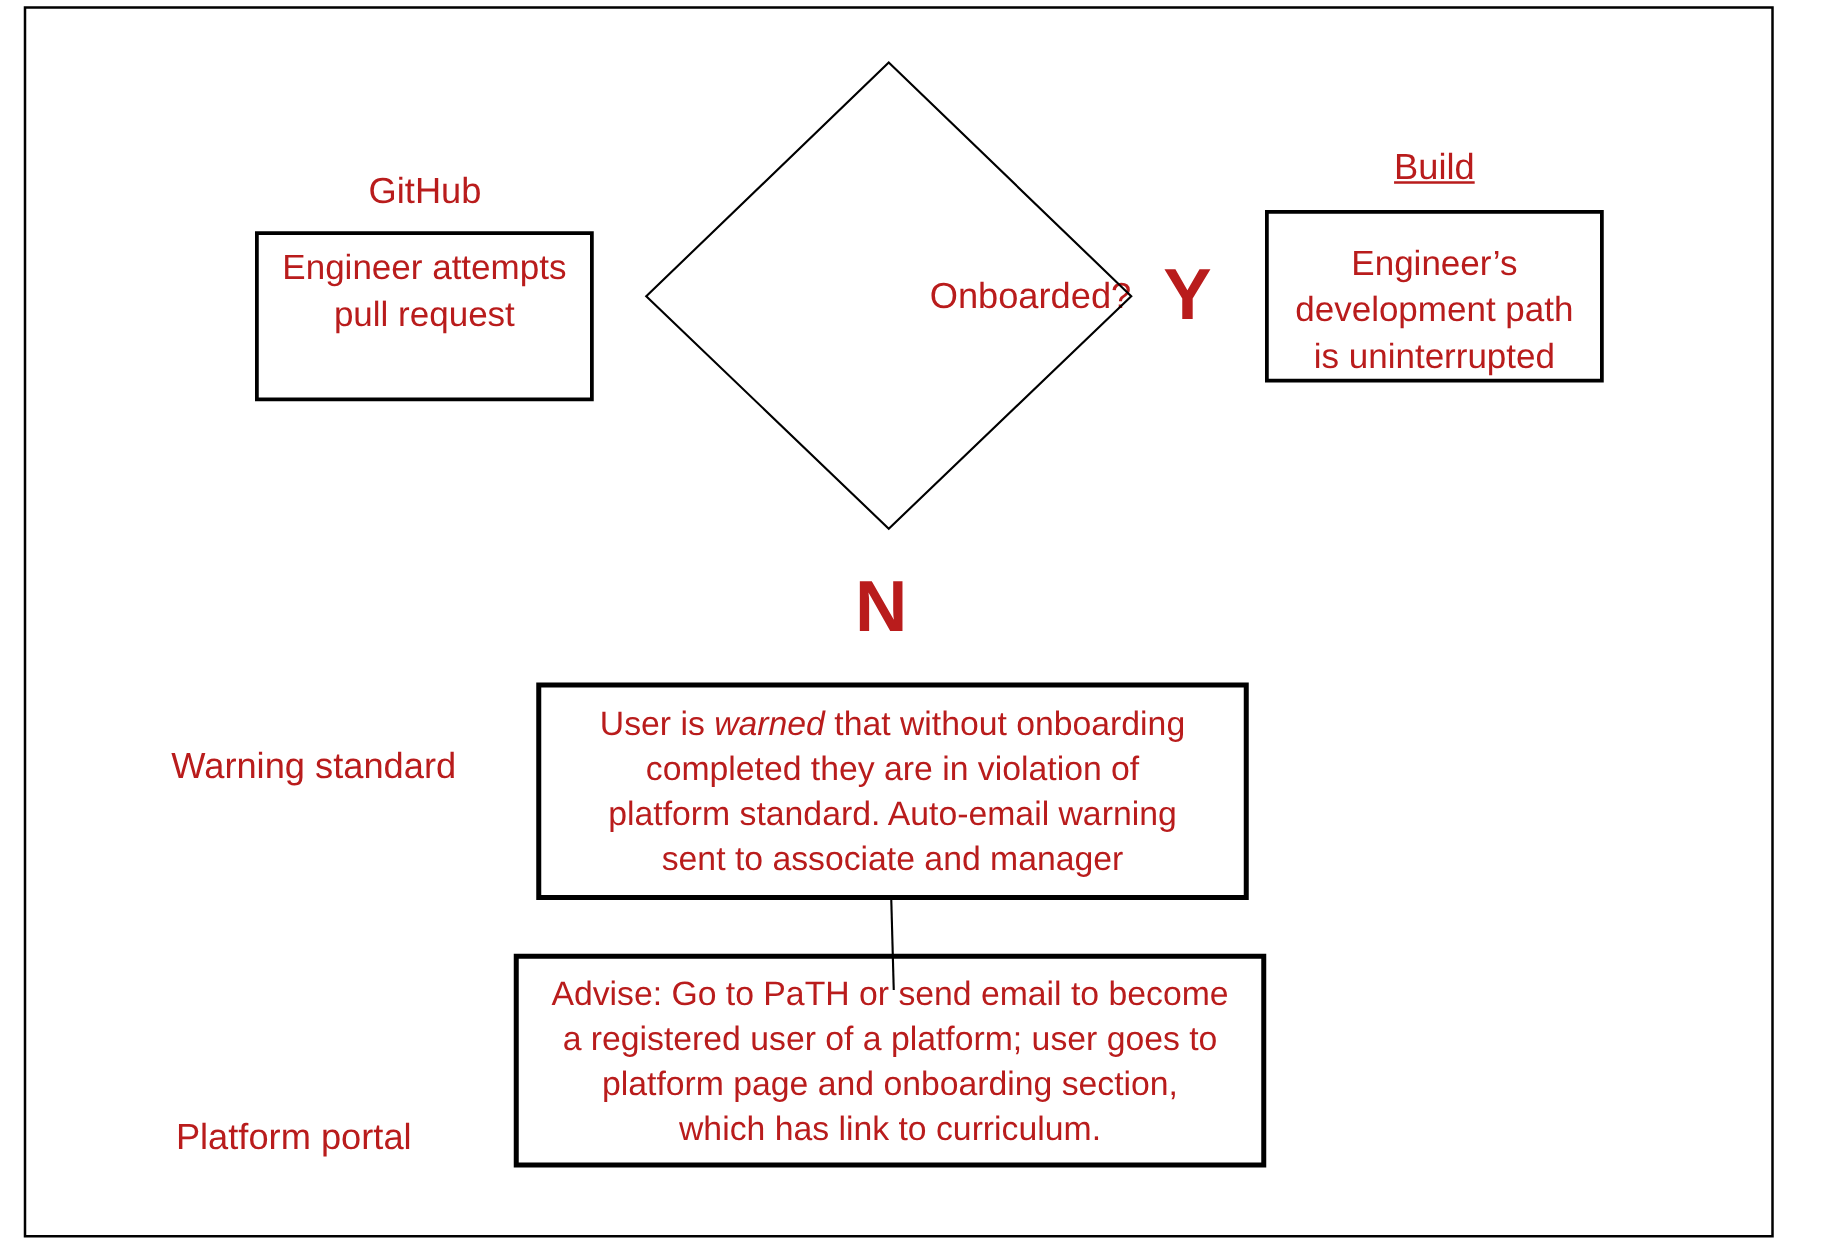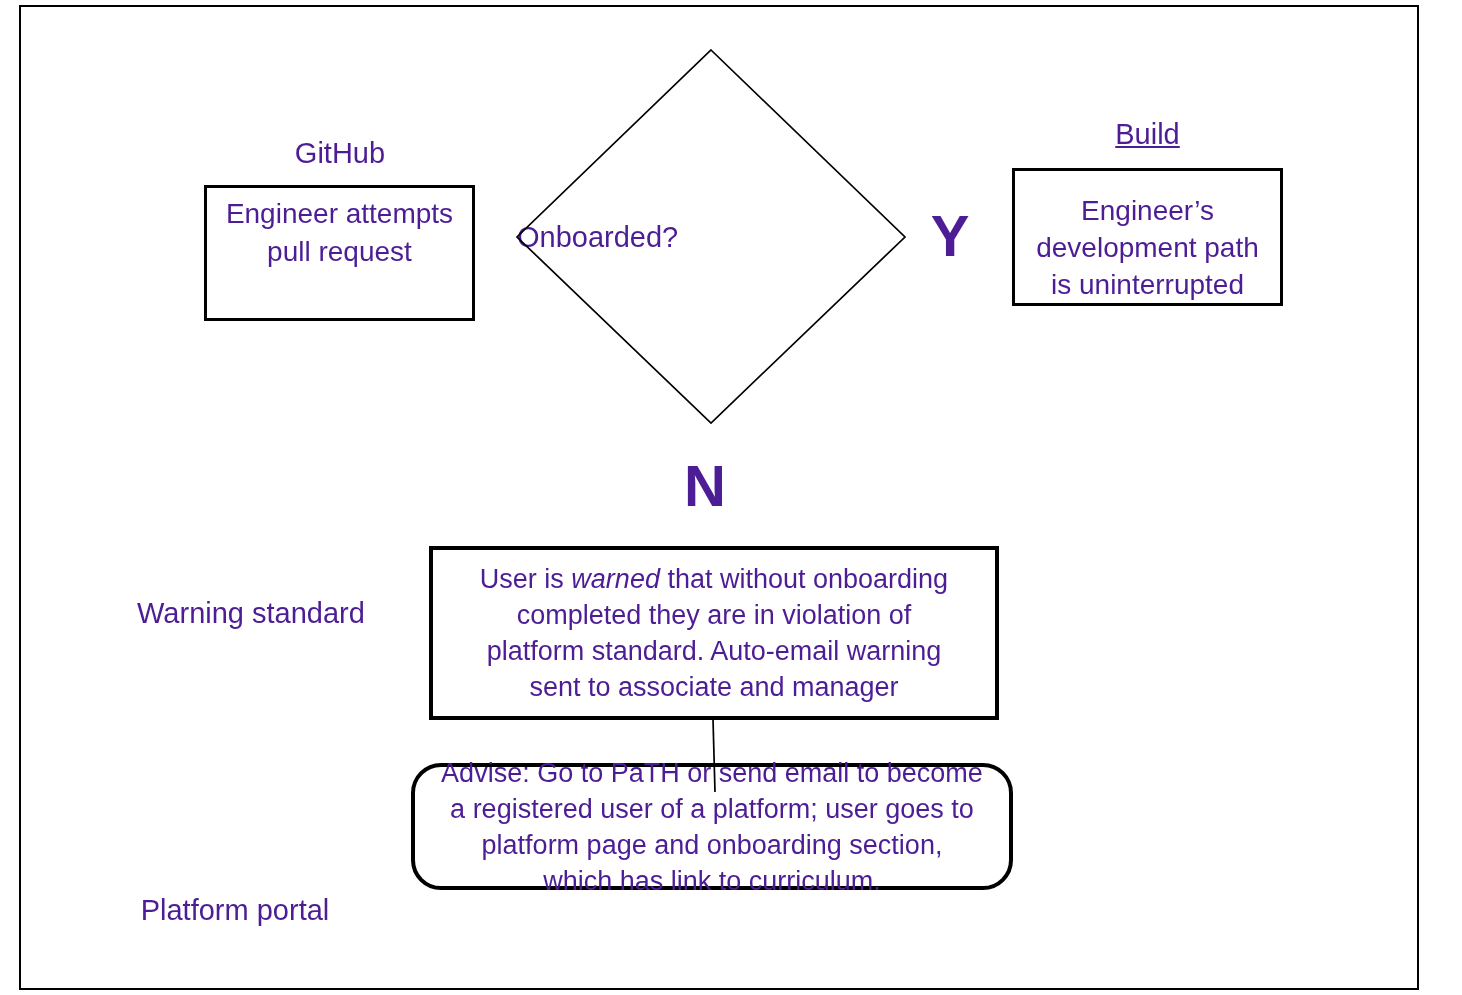--- a/index.html
+++ b/index.html
@@ -6,21 +6,21 @@
     margin: 0;
     padding: 0;
     background: #ffffff;
   }
   .canvas {
     position: relative;
     width: 1462px;
     height: 995px;
     background: #ffffff;
     font-family: "Liberation Sans", sans-serif;
-    color: #4c1d95;
+    color: #b91c1c;
     overflow: hidden;
   }
   .frame {
     position: absolute;
     left: 19px;
     top: 5px;
     width: 1400px;
     height: 985px;
     border: 2px solid #000000;
     box-sizing: border-box;
@@ -80,34 +80,33 @@
     display: flex;
     flex-direction: column;
     justify-content: center;
     font-size: 27px;
     line-height: 36px;
   }
   .advise-box {
     left: 411px;
     top: 763px;
     width: 602px;
-    height: 127px;
+    height: 171px;
     display: flex;
     flex-direction: column;
     justify-content: center;
     font-size: 27px;
     line-height: 36px;
-    border-radius: 30px;
   }
   .diamond-text {
     position: absolute;
     left: 517px;
     top: 217px;
     width: 388px;
-    text-align: left;
+    text-align: right;
     font-size: 29px;
     line-height: 40px;
   }
   .branch-letter {
     position: absolute;
     width: 90px;
     height: 90px;
     display: flex;
     align-items: center;
     justify-content: center;

